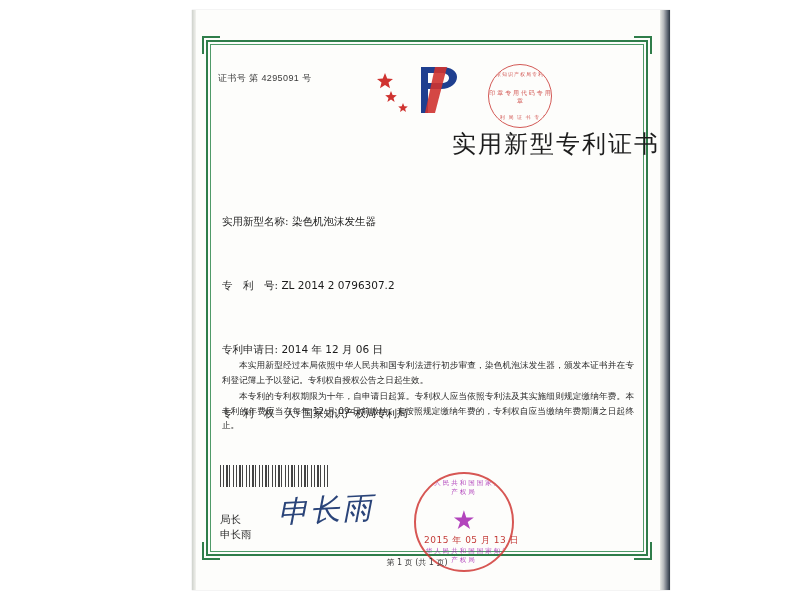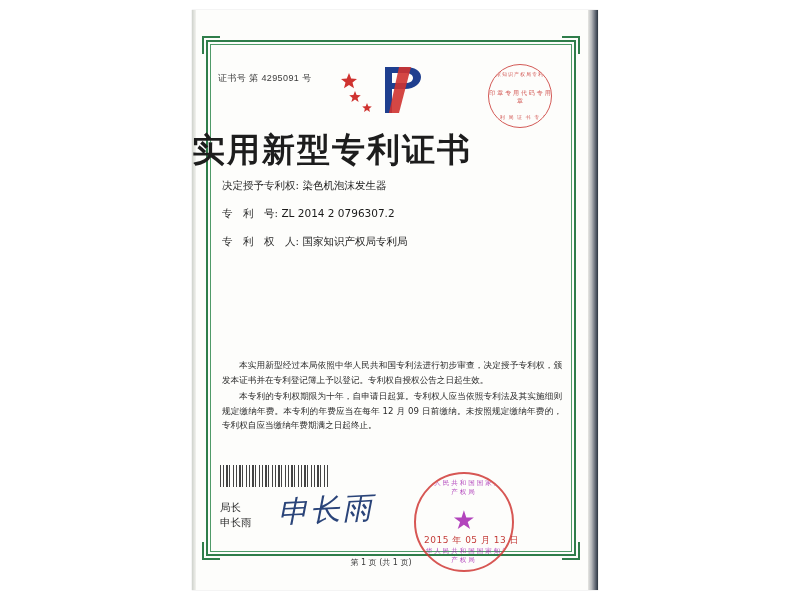--- a/index.html
+++ b/index.html
@@ -17,21 +17,21 @@
     width: 800px;
     height: 600px;
     background: #ffffff;
   }
 
   
   .sheet {
     position: absolute;
     left: 192px;
     top: 10px;
-    width: 406px;
+    width: 478px;
     height: 580px;
     background: #fdfdfb;
     box-shadow: 0 0 1px rgba(0,0,0,0.25);
     overflow: hidden;
   }
 
   
   .binding {
     position: absolute;
     right: 0;
@@ -96,24 +96,24 @@
     width: 112px;
     height: 52px;
   }
 
   
   .title {
     position: absolute;
     left: 0;
     right: 10px;
     top: 118px;
-    text-align: left;
-    font-family: "DejaVu Sans", sans-serif;
-    font-size: 33px;
-    font-weight: bold;
+    text-align: right;
+    font-family: "DejaVu Sans", sans-serif;
+    font-size: 24px;
+    font-weight: normal;
     color: #1d1d1d;
     letter-spacing: 2px;
   }
 
   
   .fields {
     position: absolute;
     left: 30px;
     top: 168px;
     right: 34px;
@@ -126,20 +126,21 @@
     white-space: nowrap;
     font-family: "DejaVu Sans", sans-serif;
   }
   .field-label {
     display: inline-block;
     color: #2a2a2a;
   }
   .field-value {
     display: inline-block;
     color: #1a1a1a;
+    margin-top: 36px;
   }
 
   
   .body-text {
     position: absolute;
     left: 30px;
     right: 36px;
     top: 348px;
     font-family: "DejaVu Sans", sans-serif;
     font-size: 8.6px;
@@ -165,21 +166,21 @@
         #222 3px, #222 4px, transparent 4px, transparent 6px,
         #222 6px, #222 8px, transparent 8px, transparent 9px,
         #222 9px, #222 10px, transparent 10px, transparent 13px);
     opacity: 0.85;
   }
 
   
   .sig-label {
     position: absolute;
     left: 28px;
-    top: 490px;
+    top: 502px;
     font-size: 10.5px;
     color: #2a2a2a;
     font-family: "DejaVu Sans", sans-serif;
     line-height: 15px;
   }
   .sig-hand {
     position: absolute;
     left: 86px;
     top: 480px;
     font-size: 30px;
@@ -319,35 +320,39 @@
       <div class="s-top">国家知识产权局专利局</div>
       <div class="s-mid">印 章 专 用
 代 码 专 用 章</div>
       <div class="s-bot">专 利 局 证 书 专 用</div>
     </div>
 
     <div class="title">实用新型专利证书</div>
 
     <div class="fields">
       <div class="field-row">
-        <span class="field-label">决定授予专利权:</span>
+        <span class="field-label">实用新型名称:</span>
         <span class="field-value">染色机泡沫发生器</span>
       </div>
       <div class="field-row">
         <span class="field-label">专　利　号:</span>
         <span class="field-value">ZL 2014 2 0796307.2</span>
       </div>
       <div class="field-row">
+        <span class="field-label">专利申请日:</span>
+        <span class="field-value">2014 年 12 月 06 日</span>
+      </div>
+      <div class="field-row">
         <span class="field-label">专　利　权　人:</span>
         <span class="field-value">国家知识产权局专利局</span>
       </div>
     </div>
 
     <div class="body-text">
-      <p>本实用新型经过本局依照中华人民共和国专利法进行初步审查，决定授予专利权，颁发本证书并在专利登记簿上予以登记。专利权自授权公告之日起生效。</p>
+      <p>本实用新型经过本局依照中华人民共和国专利法进行初步审查，染色机泡沫发生器，颁发本证书并在专利登记簿上予以登记。专利权自授权公告之日起生效。</p>
       <p>本专利的专利权期限为十年，自申请日起算。专利权人应当依照专利法及其实施细则规定缴纳年费。本专利的年费应当在每年 12 月 09 日前缴纳。未按照规定缴纳年费的，专利权自应当缴纳年费期满之日起终止。</p>
     </div>
 
     <div class="barcode"></div>
 
     <div class="sig-label">
       <div>局长</div>
       <div>申长雨</div>
     </div>
     <div class="sig-hand">申长雨</div>

